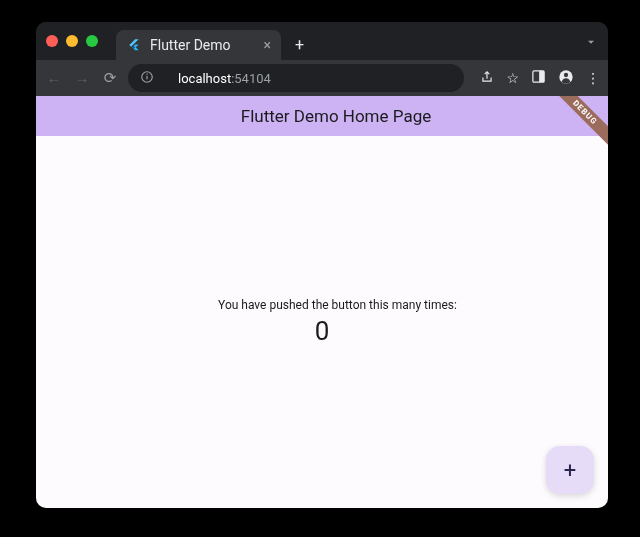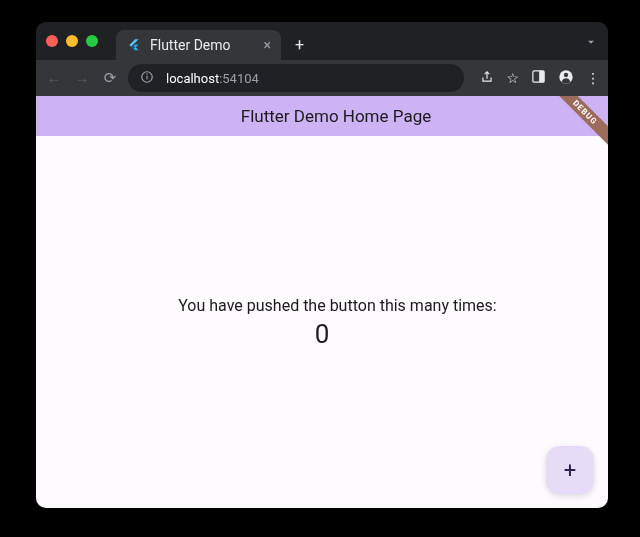--- a/index.html
+++ b/index.html
@@ -72,21 +72,21 @@
     .nav-btn { color: #9aa0a6; width: 20px; text-align: center; cursor: pointer; font-size: 15px; }
     .nav-btn.disabled { opacity: 0.4; cursor: default; }
     .address-bar {
       flex: 1;
       background: #202124;
       height: 28px;
       border-radius: 14px;
       display: flex;
       align-items: center;
       padding: 0 12px;
-      gap: 12px;
+      gap: 24px;
     }
     .site-info { color: #9aa0a6; font-size: 13px; }
     .url-text { color: #e8eaed; font-size: 13px; }
     .url-host { color: #fff; }
     .url-port { color: #9aa0a6; }
     .toolbar-right { display: flex; align-items: center; gap: 12px; margin-left: 8px; }
     .tb-icon { color: #e8eaed; font-size: 14px; cursor: pointer; }
     .content {
       flex: 1;
       background: #fefbff;
@@ -124,21 +124,21 @@
       transform: rotate(45deg);
     }
     .body-area {
       flex: 1;
       display: flex;
       flex-direction: column;
       align-items: center;
       justify-content: center;
       gap: 4px;
     }
-    .body-text { color: #1b1b1f; font-size: 16px; margin-left: 31px; }
+    .body-text { color: #1b1b1f; font-size: 12px; margin-left: 31px; }
     .counter { color: #1b1b1f; font-size: 26px; font-weight: 400; }
     .fab {
       position: absolute;
       bottom: 14px; right: 14px;
       width: 48px; height: 48px;
       border-radius: 14px;
       background: #e6dcf8;
       display: flex; align-items: center; justify-content: center;
       font-size: 22px; color: #2a2550;
       box-shadow: 0 2px 6px rgba(0,0,0,0.15);

